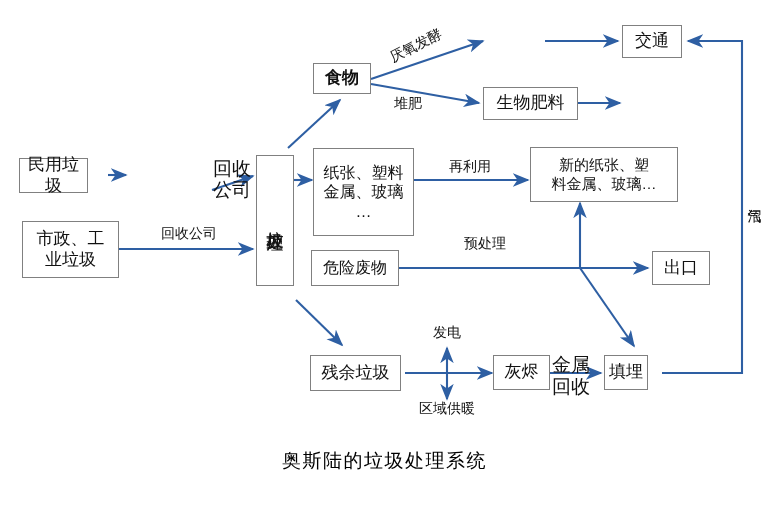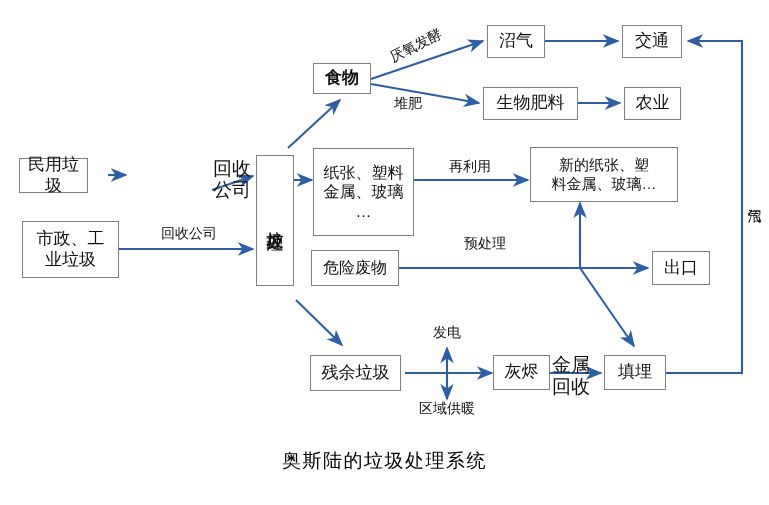--- a/index.html
+++ b/index.html
@@ -129,35 +129,29 @@
   </div>
 
   <div class="node vertical" style="left:256px; top:155px; width:38px; height:131px;">
     <span class="inner">垃圾处理厂</span>
   </div>
 
   <div class="node" style="left:313px; top:63px; width:58px; height:31px;font-weight:bold;">
     <span class="inner">食物</span>
   </div>
 
-  <div class="node" style="left:487px; top:25px; width:58px; height:33px;">
-    <span class="inner">沼气</span>
-  </div>
 
   <div class="node" style="left:483px; top:87px; width:95px; height:33px;">
     <span class="inner">生物肥料</span>
   </div>
 
   <div class="node" style="left:622px; top:25px; width:60px; height:33px;">
     <span class="inner">交通</span>
   </div>
 
-  <div class="node" style="left:624px; top:87px; width:57px; height:33px;">
-    <span class="inner">农业</span>
-  </div>
 
   <div class="node" style="left:313px; top:148px; width:101px; height:88px; white-space:pre; font-size:16px;">
     <span class="inner">纸张、塑料
 金属、玻璃
 …</span>
   </div>
 
   <div class="node" style="left:530px; top:147px; width:148px; height:55px; white-space:pre; font-size:15px;justify-content:center;">
     <span class="inner">新的纸张、塑
 料金属、玻璃…</span>
@@ -172,21 +166,21 @@
   </div>
 
   <div class="node" style="left:493px; top:355px; width:57px; height:35px;">
     <span class="inner">灰烬</span>
   </div>
 
   <div class="node" style="left:310px; top:355px; width:91px; height:36px;">
     <span class="inner">残余垃圾</span>
   </div>
 
-  <div class="node" style="left:604px; top:355px; width:62px; height:35px;">
+  <div class="node" style="left:604px; top:355px; width:44px; height:35px;">
     <span class="inner">填埋</span>
   </div>
 
   <div class="edge-label small" style="left:213px; top:158px; width:42px; text-align:left;">回收
 公司</div>
 
   <div class="edge-label" style="left:149px; top:226px; width:80px;">回收公司</div>
 
   <div class="edge-label rot-up" style="left:378px; top:38px; width:76px;">厌氧发酵</div>
 

